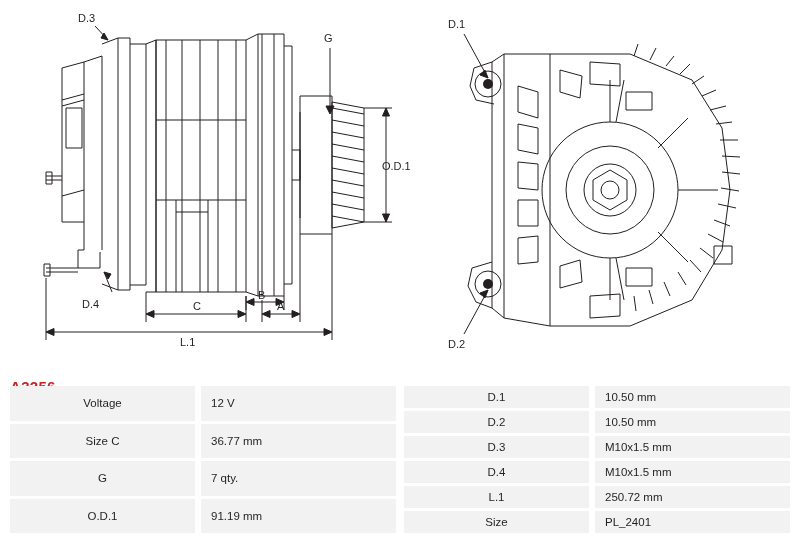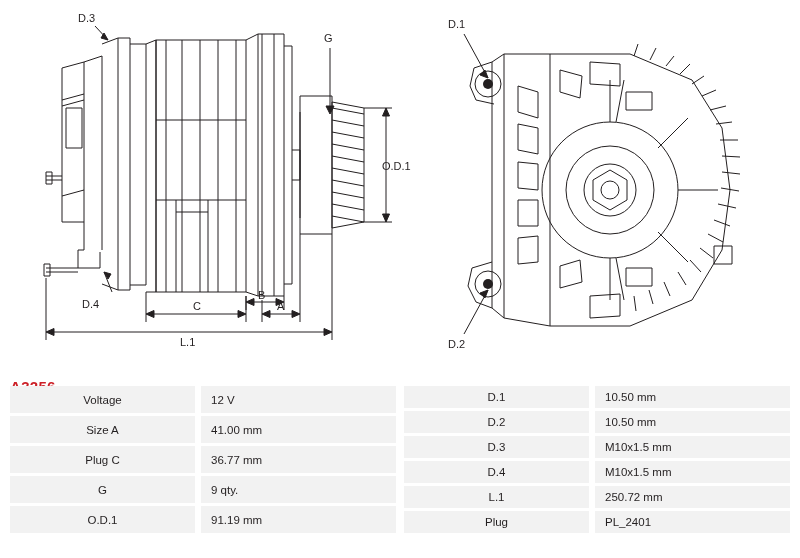--- a/index.html
+++ b/index.html
@@ -238,33 +238,28 @@
   <div class="spec-tables">
 
     <table class="spec">
       <tbody>
         <tr>
           <td class="label">Voltage</td>
           <td class="gap"></td>
           <td class="value">12 V</td>
         </tr>
         <tr>
-          <td class="label">Size A</td>
-          <td class="gap"></td>
-          <td class="value">41.00 mm</td>
-        </tr>
-        <tr>
-          <td class="label">Plug C</td>
+          <td class="label">Size C</td>
           <td class="gap"></td>
           <td class="value">36.77 mm</td>
         </tr>
         <tr>
           <td class="label">G</td>
           <td class="gap"></td>
-          <td class="value">9 qty.</td>
+          <td class="value">7 qty.</td>
         </tr>
         <tr>
           <td class="label">O.D.1</td>
           <td class="gap"></td>
           <td class="value">91.19 mm</td>
         </tr>
       </tbody>
     </table>
 
     <table class="spec">
@@ -288,21 +283,21 @@
           <td class="label">D.4</td>
           <td class="gap"></td>
           <td class="value">M10x1.5 mm</td>
         </tr>
         <tr>
           <td class="label">L.1</td>
           <td class="gap"></td>
           <td class="value">250.72 mm</td>
         </tr>
         <tr>
-          <td class="label">Plug</td>
+          <td class="label">Size</td>
           <td class="gap"></td>
           <td class="value">PL_2401</td>
         </tr>
       </tbody>
     </table>
 
   </div>
 </div>
 
 </body></html>

